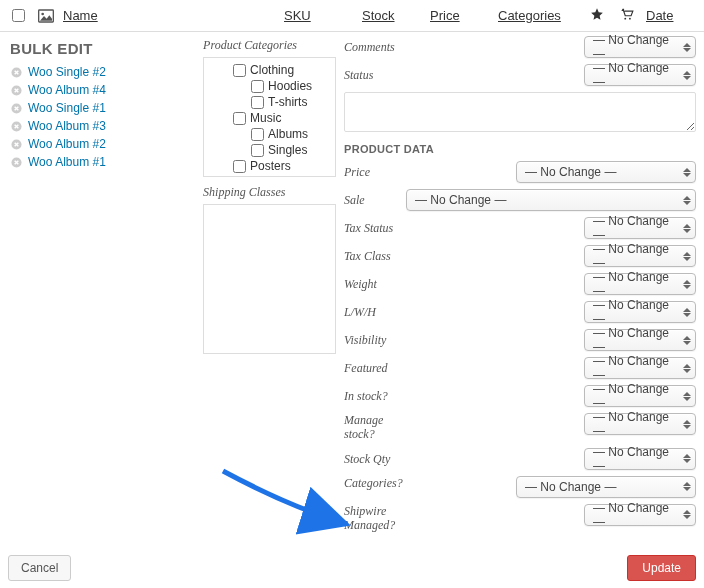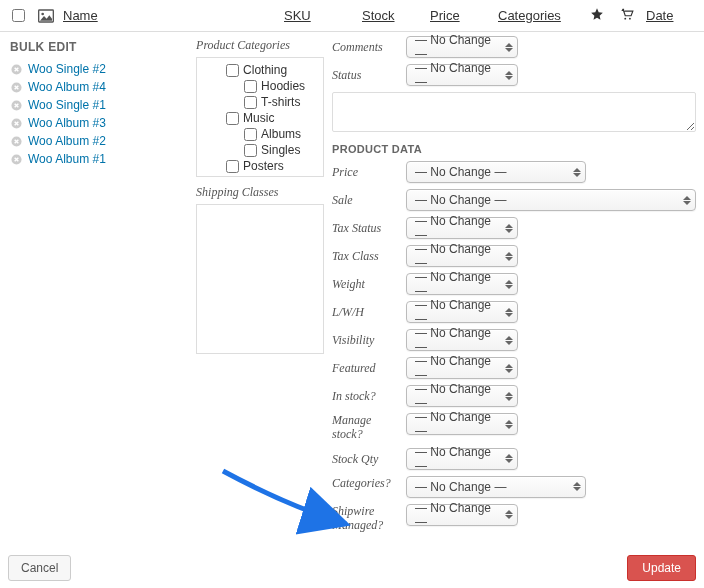--- a/index.html
+++ b/index.html
@@ -46,21 +46,21 @@
   .right-col { flex: 1; }
 
   .section-title {
     font-family: Georgia, "Times New Roman", serif;
     font-style: italic;
     color: #555;
     font-size: 12px;
     margin: 2px 0 4px 0;
   }
   .bulk-title {
-    font-size: 12px;
+    font-size: 15px;
     font-weight: bold;
     color: #666;
     margin: 4px 0 6px 2px;
     letter-spacing: 0.3px;
   }
   .bulk-list { list-style: none; padding: 0; margin: 0; }
   .bulk-list li {
     display: flex; align-items: center; gap: 6px;
     color: #0073aa; font-size: 12px;
     padding: 2px 0 2px 2px;
@@ -86,22 +86,23 @@
   .ship-box {
     border: 1px solid #ddd;
     height: 150px;
     margin-top: 4px;
     background: #fff;
   }
 
   .field-row {
     display: flex;
     align-items: center;
-    gap: 20px;
+    gap: 8px;
     margin-bottom: 6px;
+    justify-content: space-between;
   }
   .field-row.top { align-items: flex-start; }
   .field-label {
     font-family: Georgia, "Times New Roman", serif;
     font-style: italic;
     color: #555;
     font-size: 12px;
     width: 54px;
     line-height: 1.2;
   }

